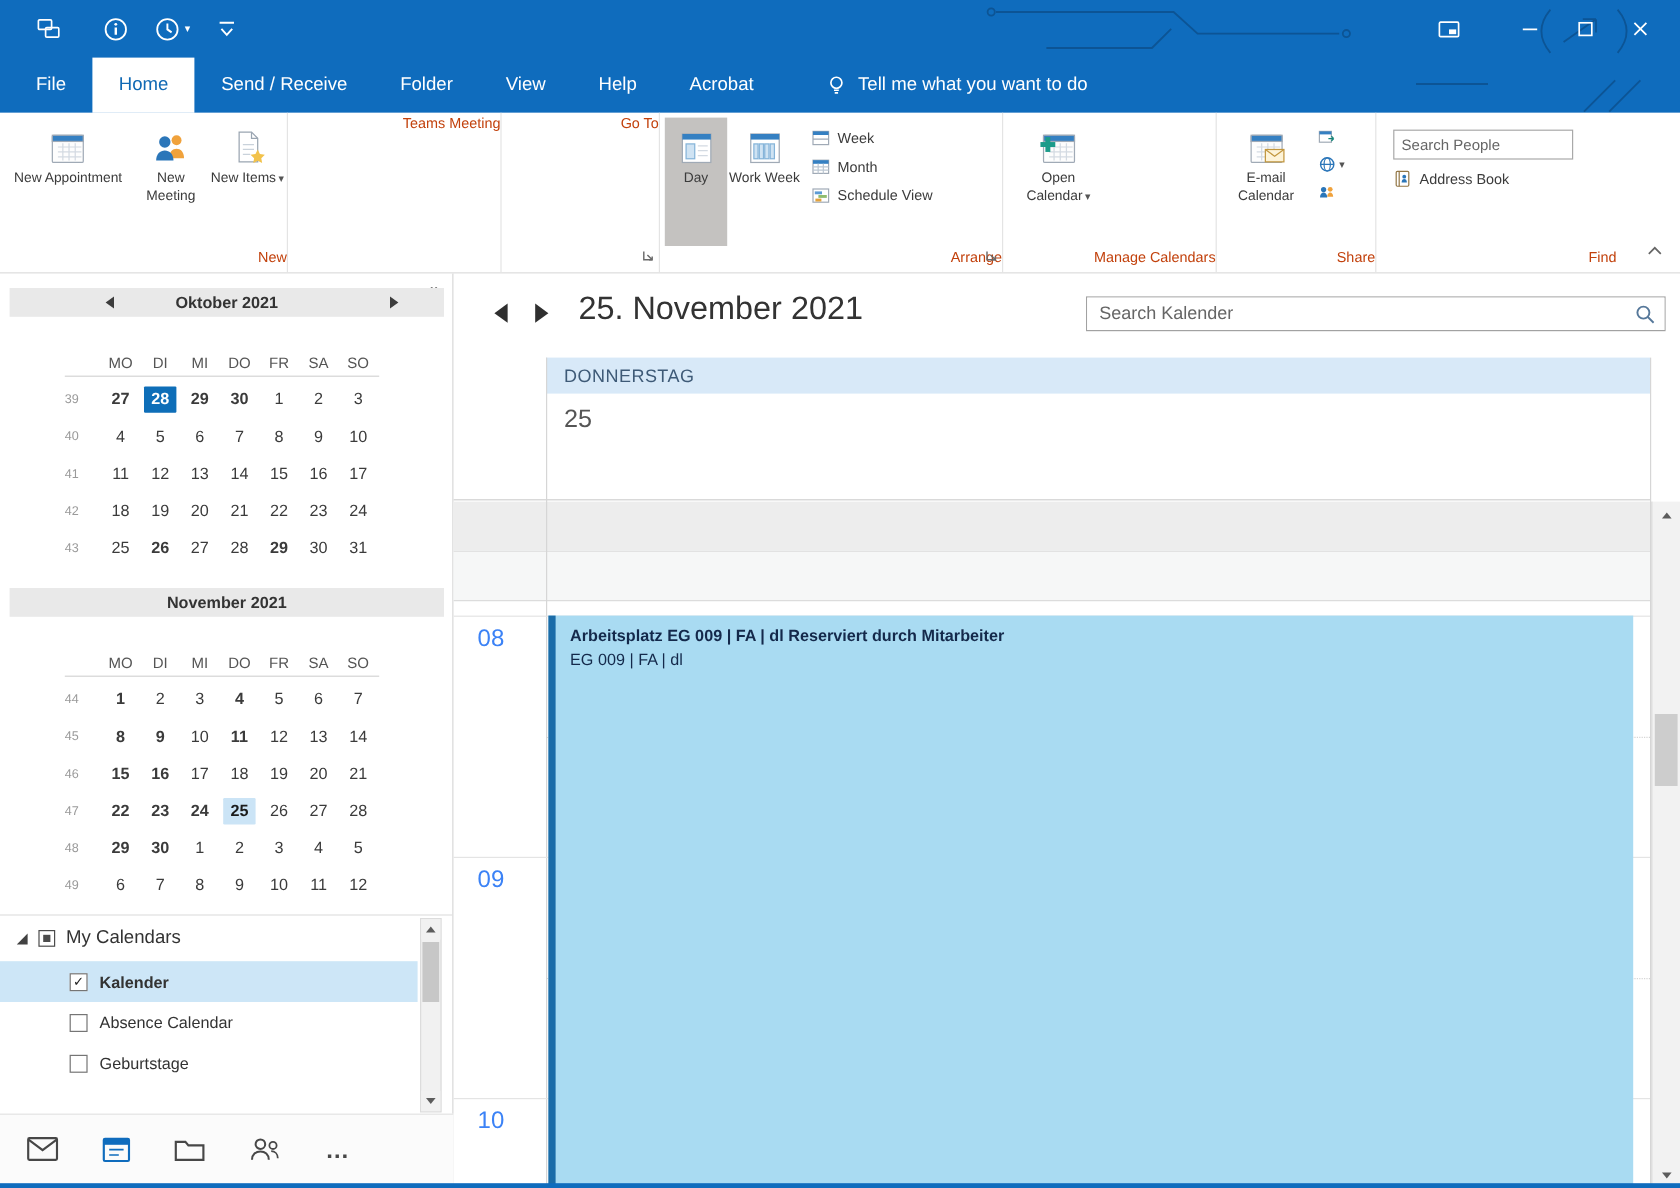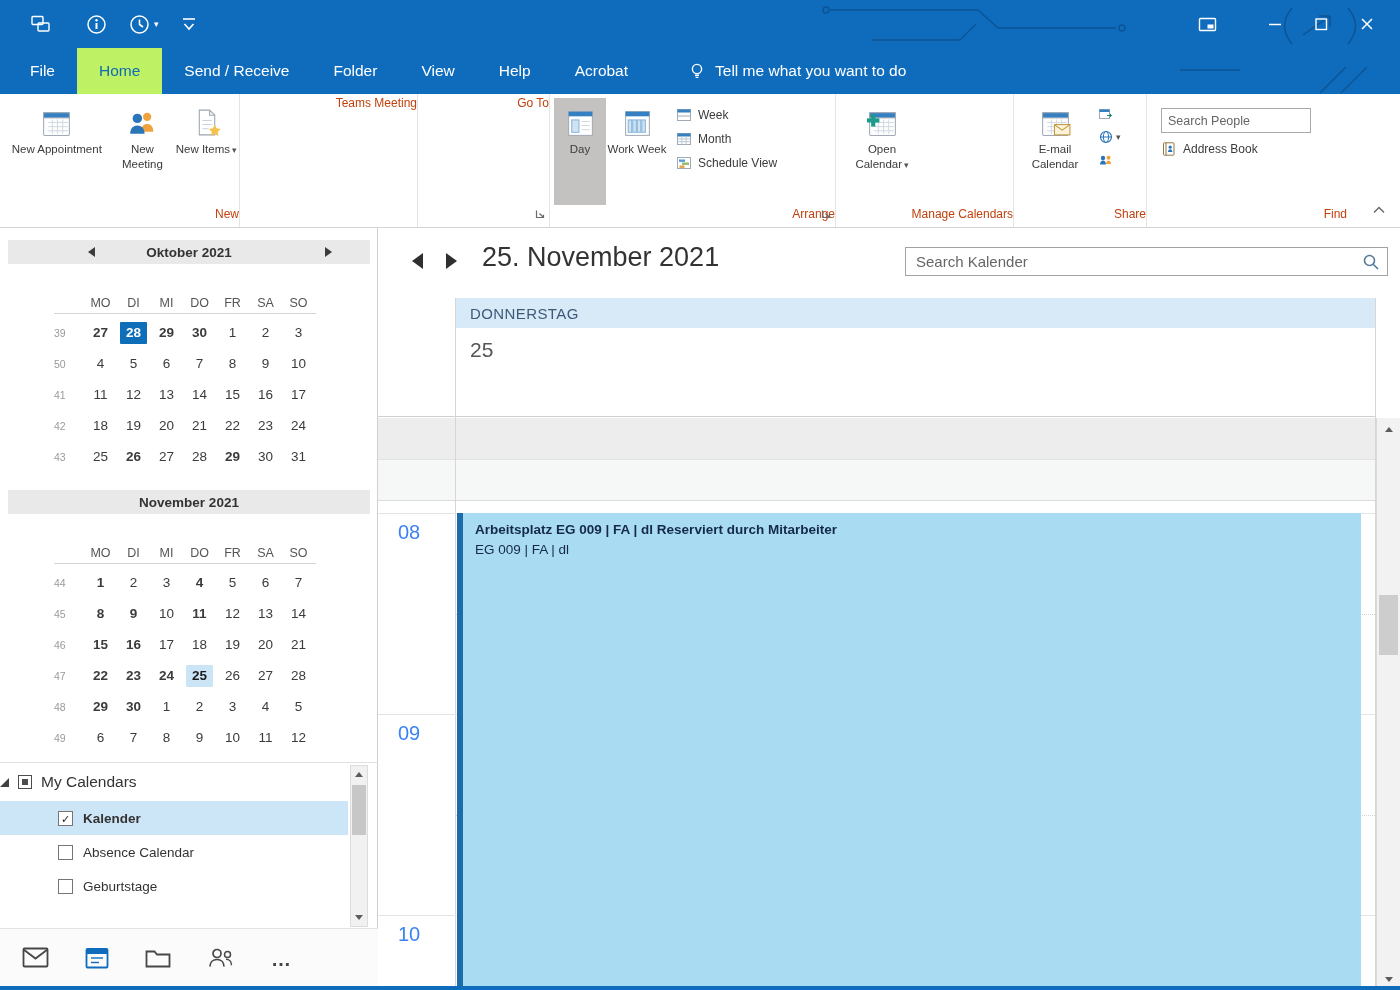--- a/index.html
+++ b/index.html
@@ -13,21 +13,21 @@
   .qa { display:flex; align-items:center; height:48px; padding-left:30px; }
   .qa-ic { display:flex; align-items:center; margin-right:34px; }
   .qa-ic.tight { margin-right:22px; }
   .caret-w { color:#fff; font-size:9px; margin-left:4px; }
   .wc { position:absolute; right:10px; top:0; height:48px; display:flex; align-items:center; }
   .wc-btn { width:46px; height:44px; display:flex; align-items:center; justify-content:center; }
   .wc-btn.pip { margin-right:22px; }
 
   .tabsrow { position:absolute; left:0; top:48px; width:1400px; height:46px; display:flex; align-items:stretch; padding-left:8px; }
   .tab { display:flex; align-items:center; padding:0 22px; font-size:15.5px; color:#fff; }
-  .tab.active { background:#bef264; color:#1069b4; }
+  .tab.active { background:#ffffff; color:#1069b4; }
   .tellme { display:flex; align-items:center; gap:9px; margin-left:38px; color:#fff; font-size:15.5px; }
 
   
   .ribbon { position:absolute; left:0; top:94px; width:1400px; height:134px; background:#fff; border-bottom:1px solid #d4d4d4; display:flex; }
   .rgroup { display:flex; flex-direction:column; border-right:1px solid #e4e4e4; position:relative; flex:0 0 auto; }
   .rgroup-content { flex:1; display:flex; align-items:stretch; padding:4px 2px 0 4px; }
   .rgroup-label { height:22px; text-align:right; font-size:12px; color:#c2410c; line-height:19px; }
   .rbtn { display:flex; flex-direction:column; align-items:center; text-align:center; padding-top:5px; color:#3b3b3b; }
   .rbtn .ricon { height:38px; display:flex; align-items:center; justify-content:center; }
   .rlabel { font-size:11.5px; line-height:1.3; margin-top:1px; }
@@ -57,21 +57,21 @@
   .mc-dow { display:flex; align-items:center; height:22px; border-bottom:1px solid #d4d4d4; margin-bottom:3px;margin-top:28px; }
   .mc-wn { width:30px; font-size:10.5px; color:#9a9a9a; }
   .mc-dowcell { width:27px; margin:0 3px; text-align:center; font-size:12.5px; color:#555; }
   .mc-row { display:flex; align-items:center; height:31px; }
   .mc-day { width:27px; margin:0 3px; height:22px; line-height:22px; text-align:center; font-size:13.5px; color:#3b3b3b; border-radius:1px; }
   .mc-day.bold { font-weight:700; }
   .mc-day.sel-dark { background:#0e6eb8; color:#fff; font-weight:700; }
   .mc-day.sel-light { background:#cbe4f6; color:#1b1b1b; font-weight:700; }
 
   .mycals { position:absolute; left:0; top:534px; width:378px; height:166px; border-top:1px solid #e0e0e0; }
-  .mycal-header { height:38px; display:flex; align-items:center; gap:9px; font-size:15.5px; color:#333; }
+  .mycal-header { height:38px; display:flex; align-items:center; gap:9px; padding-left:14px; font-size:15.5px; color:#333; }
   .tri { width:0; height:0; border-bottom:9px solid #414141; border-left:9px solid transparent; }
   .grp-icon { position:relative; width:14px; height:14px; border:1.5px solid #4c4c4c; background:#fff; }
   .grp-icon::after { content:""; position:absolute; left:2.5px; top:2.5px; width:6px; height:6px; background:#4c4c4c; }
   .mycal-item { height:34px; display:flex; align-items:center; gap:10px; padding-left:58px; width:348px; }
   .mycal-item.selected { background:#cde6f7; }
   .cb { width:15px; height:15px; border:1px solid #757575; background:#fff; font-size:11px; line-height:14px; text-align:center; color:#222; flex:0 0 auto; }
   .mycal-label { font-size:13.5px; color:#333; }
   .mycal-label.bold { font-weight:700; }
   .sb { position:absolute; right:10px; top:2px; width:18px; height:162px; background:#f1f1f1; border:1px solid #dcdcdc; }
   .sb-btn { position:absolute; left:0; width:16px; height:17px; display:flex; align-items:center; justify-content:center; background:#f1f1f1; }
@@ -503,21 +503,21 @@
               <span class="mc-wn">39</span>
               <span class="mc-day bold">27</span>
               <span class="mc-day bold sel-dark">28</span>
               <span class="mc-day bold">29</span>
               <span class="mc-day bold">30</span>
               <span class="mc-day">1</span>
               <span class="mc-day">2</span>
               <span class="mc-day">3</span>
             </div>
             <div class="mc-row">
-              <span class="mc-wn">50</span>
+              <span class="mc-wn">40</span>
               <span class="mc-day">4</span>
               <span class="mc-day">5</span>
               <span class="mc-day">6</span>
               <span class="mc-day">7</span>
               <span class="mc-day">8</span>
               <span class="mc-day">9</span>
               <span class="mc-day">10</span>
             </div>
             <div class="mc-row">
               <span class="mc-wn">41</span>

